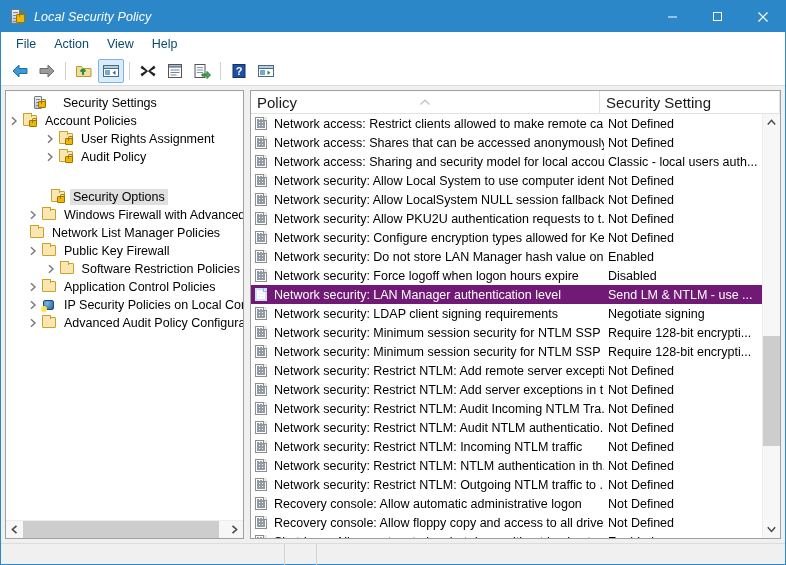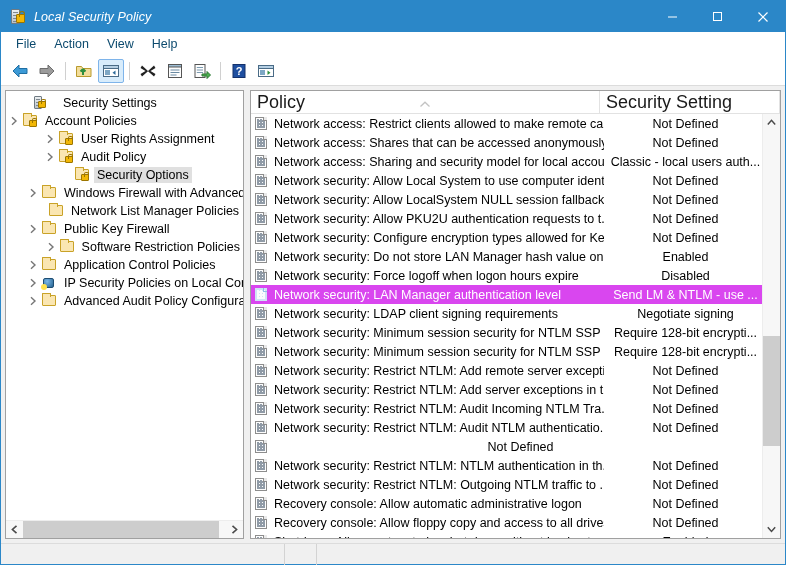--- a/index.html
+++ b/index.html
@@ -130,38 +130,38 @@
   .ipicon .spark{
     position:absolute;left:0px;top:9px;width:6px;height:6px;
     background:#ffe14d;border-radius:50%;
   }
   
   .lv-header{
     height:22px;flex:0 0 22px;display:flex;background:#fff;
     border-bottom:1px solid #e2e2e2;position:relative;
   }
   .lv-col{
-    display:flex;align-items:center;font-size:18px;color:#1a1a1a;
+    display:flex;align-items:center;font-size:15px;color:#1a1a1a;
     padding-left:6px;box-sizing:border-box;position:relative;
     border-right:1px solid #e2e2e2;
   }
   .lv-col.c1{width:349px;flex:0 0 349px;}
   .lv-col.c2{flex:1 1 auto;}
   .sortarrow{
     position:absolute;left:50%;top:1px;transform:translateX(-50%);
     color:#c0c0c0;
   }
   .lv-body{
     flex:1 1 auto;position:relative;overflow:hidden;background:#fff;
   }
   .row{
     height:19px;display:flex;align-items:center;white-space:nowrap;
     font-size:12.5px;color:#000;cursor:default;
   }
-  .row.selected{background:#d946ef;color:#fff;}
+  .row.selected{background:#701a75;color:#fff;}
   .row .picon{
     width:16px;height:16px;flex:0 0 16px;margin:0 4px 0 3px;position:relative;
   }
   .picon .sheet{
     position:absolute;left:1px;top:1px;width:12px;height:13px;
     background:#fdfdfd;border:1px solid #8d8d8d;box-sizing:border-box;
   }
   .picon .grid{
     position:absolute;left:3px;top:3px;width:8px;height:9px;
     background:
@@ -175,21 +175,21 @@
   }
   .row.selected .picon .sheet{background:#cfe3f5;border-color:#cfe3f5;}
   .row.selected .picon .grid{
     background:
       repeating-linear-gradient(0deg,#ffffff 0 2px,transparent 2px 3px),
       repeating-linear-gradient(90deg,#ffffff 0 2px,transparent 2px 3px);
     opacity:.9;
   }
   .row.selected .picon .fold{background:transparent;border-color:#8fbfe6;}
   .cell1{width:330px;flex:0 0 330px;overflow:hidden;text-overflow:clip;}
-  .cell2{flex:1 1 auto;padding-left:4px;overflow:hidden;text-align:center;}
+  .cell2{flex:1 1 auto;padding-left:4px;overflow:hidden;}
   
   .vscroll{
     position:absolute;right:0;top:0;bottom:0;width:17px;
     background:#f7f7f7;border-left:1px solid #ededed;
     display:flex;flex-direction:column;align-items:center;
   }
   .vbtn{height:17px;width:17px;display:flex;align-items:center;justify-content:center;color:#606060;}
   .vtrack{flex:1 1 auto;width:17px;position:relative;}
   .vthumb{position:absolute;left:0;width:17px;background:#cdcdcd;}
   .hscroll{
@@ -362,40 +362,40 @@
               <svg width="8" height="10" viewBox="0 0 8 10">
                 <path d="M2 1.2 L6 5 L2 8.8" fill="none" stroke="#767676" stroke-width="1.4"></path>
               </svg>
             </span>
             <span class="ticon">
               <span class="ficon"></span>
               <span class="flock"></span>
             </span>
             <span class="tlabel">Audit Policy</span>
           </div>
-          <div class="tnode selected" style="padding-left: 52px;">
+          <div class="tnode selected" style="padding-left: 28px; margin-top: 22px;">
             <span class="twist"></span>
             <span class="ticon">
               <span class="ficon"></span>
               <span class="flock"></span>
             </span>
             <span class="tlabel">Security Options</span>
           </div>
           <div class="tnode" style="padding-left: 19px;">
             <span class="twist">
               <svg width="8" height="10" viewBox="0 0 8 10">
                 <path d="M2 1.2 L6 5 L2 8.8" fill="none" stroke="#767676" stroke-width="1.4"></path>
               </svg>
             </span>
             <span class="ticon">
               <span class="ficon"></span>
             </span>
             <span class="tlabel">Windows Firewall with Advanced Secu</span>
           </div>
-          <div class="tnode" style="padding-left: 26px;">
+          <div class="tnode" style="padding-left: 7px;">
             <span class="twist"></span>
             <span class="ticon">
               <span class="ficon"></span>
             </span>
             <span class="tlabel">Network List Manager Policies</span>
           </div>
           <div class="tnode" style="padding-left: 19px;">
             <span class="twist">
               <svg width="8" height="10" viewBox="0 0 8 10">
                 <path d="M2 1.2 L6 5 L2 8.8" fill="none" stroke="#767676" stroke-width="1.4"></path>
@@ -639,20 +639,21 @@
               </span>
               <span class="cell1">Network security: Restrict NTLM: Audit NTLM authenticatio...</span>
               <span class="cell2">Not Defined</span>
             </div>
             <div class="row">
               <span class="picon">
                 <span class="sheet"></span>
                 <span class="grid"></span>
                 <span class="fold"></span>
               </span>
+              <span class="cell1">Network security: Restrict NTLM: Incoming NTLM traffic</span>
               <span class="cell2">Not Defined</span>
             </div>
             <div class="row">
               <span class="picon">
                 <span class="sheet"></span>
                 <span class="grid"></span>
                 <span class="fold"></span>
               </span>
               <span class="cell1">Network security: Restrict NTLM: NTLM authentication in th...</span>
               <span class="cell2">Not Defined</span>

